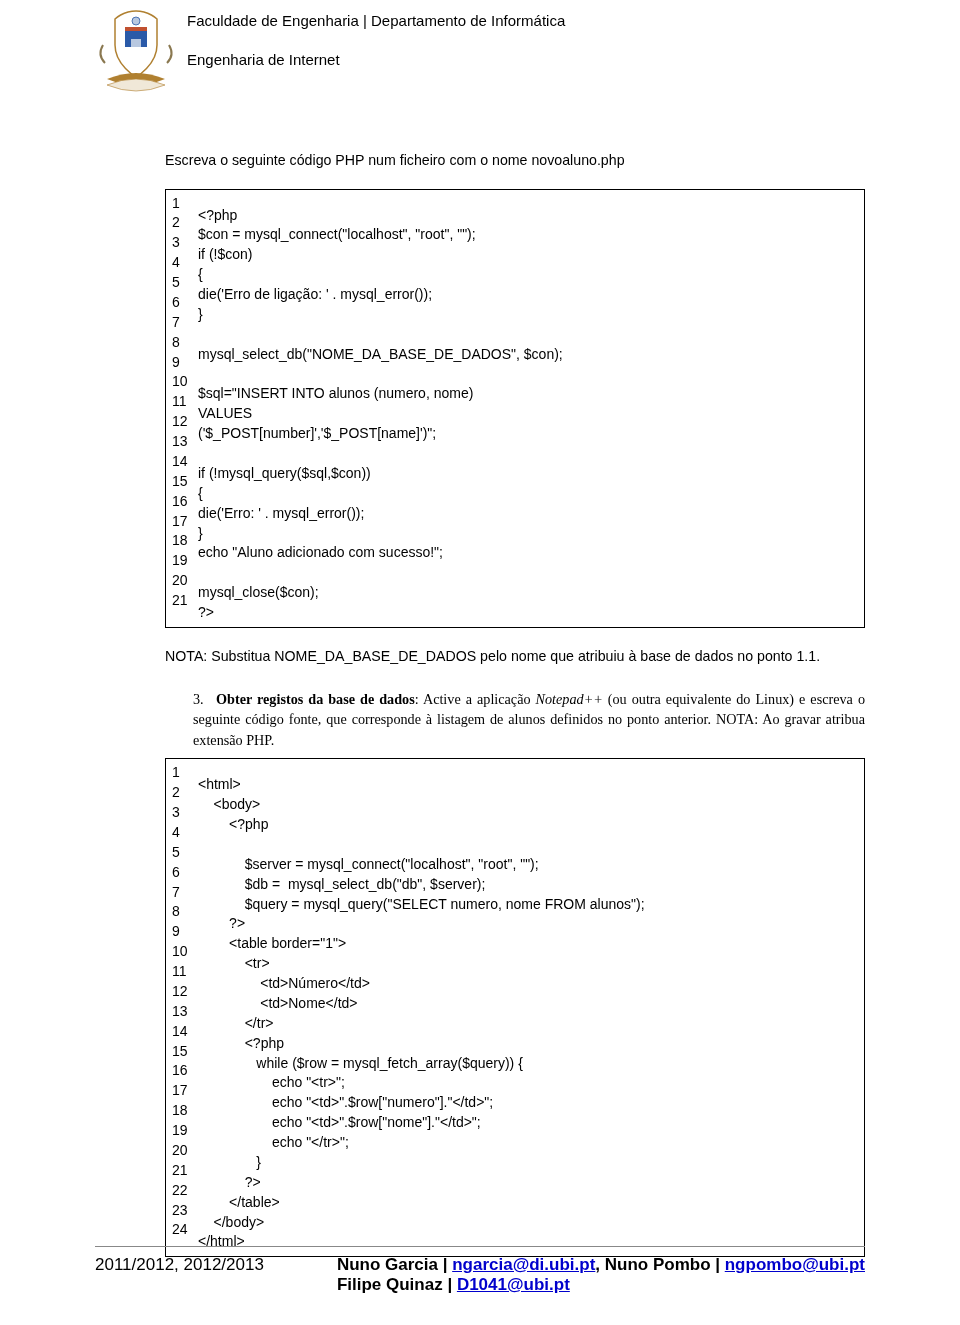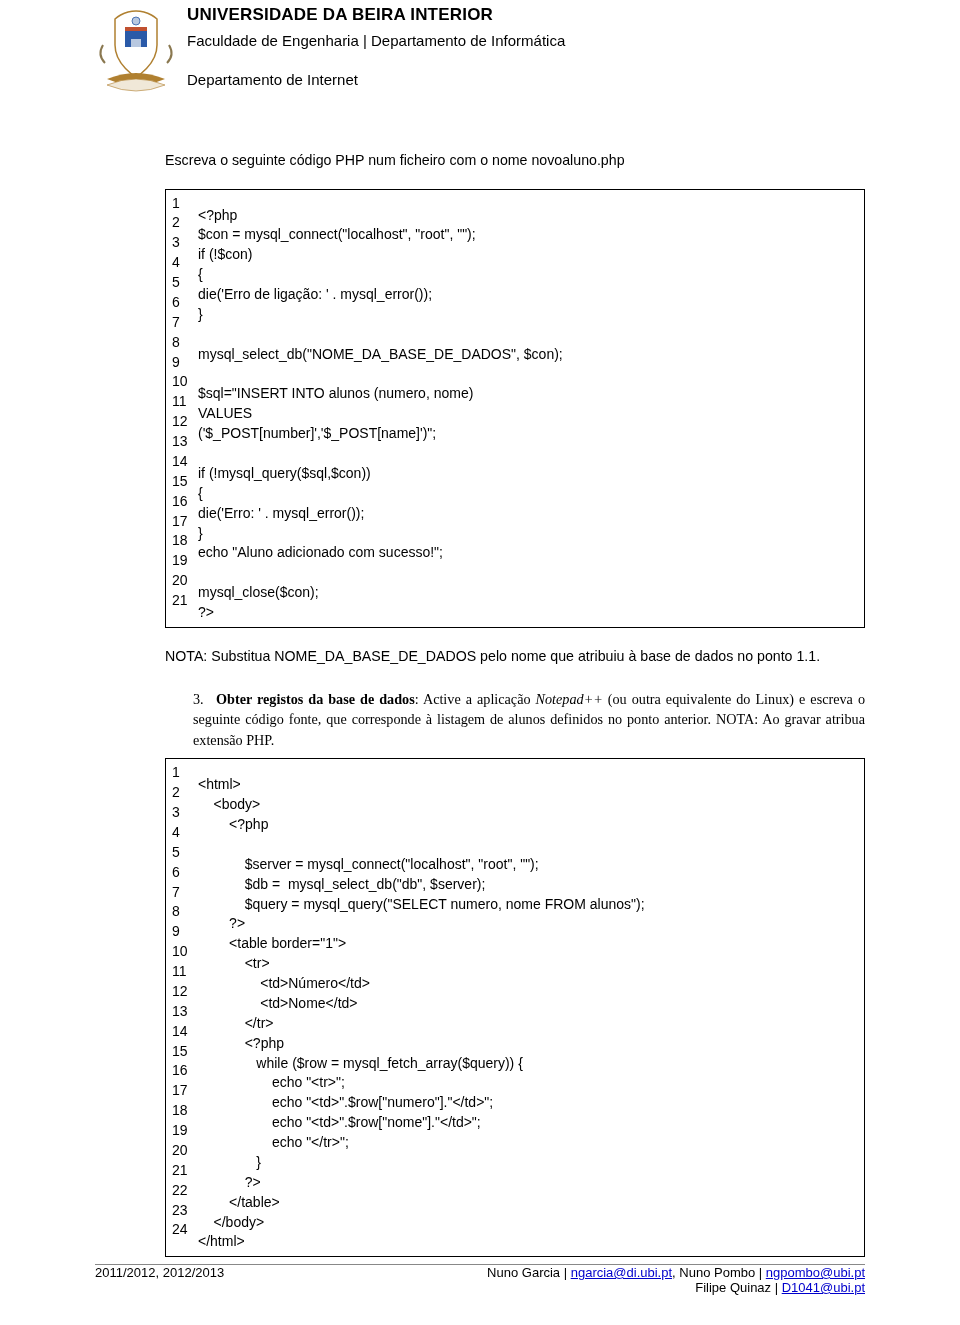--- a/index.html
+++ b/index.html
@@ -79,27 +79,27 @@
       font-weight: normal;
     }
     .step3 b { font-weight: bold; }
     .step3 em { font-style: italic; }
     .footer {
       position: absolute;
       bottom: 30px;
       left: 95px;
       right: 95px;
       border-top: 1px solid #888;
-      padding-top: 0;
+      padding-top: 8px;
       display: flex;
       justify-content: space-between;
-      font-size: 13px;
+      font-size: 17px;
       color: #000;
     }
-    .footer .right { text-align: right; }
+    .footer .right { text-align: left; font-weight: bold; }
     .footer a { color: #0000cc; text-decoration: underline; }
   </style>
 </head>
 <body>
 
 <div class="page">
   <div class="header">
     <div class="logo">
       <svg viewBox="0 0 82 95">
         <path d="M41 6 C28 6 20 14 20 14 L20 40 C20 60 41 72 41 72 C41 72 62 60 62 40 L62 14 C62 14 54 6 41 6 Z" fill="#fff" stroke="#b08030" stroke-width="1.5"></path>
@@ -107,23 +107,22 @@
         <rect x="36" y="34" width="10" height="8" fill="#b8c8e0"></rect>
         <rect x="30" y="22" width="22" height="4" fill="#c05030"></rect>
         <circle cx="41" cy="16" r="4" fill="#b8c8e0" stroke="#2a5aa8" stroke-width="0.8"></circle>
         <path d="M12 74 Q41 62 70 74 Q41 86 12 74 Z" fill="#b08030"></path>
         <path d="M12 80 Q41 68 70 80 Q41 92 12 80 Z" fill="#f0e8d8" stroke="#b08030" stroke-width="0.6"></path>
         <path d="M8 40 Q2 50 10 58" fill="none" stroke="#8a7850" stroke-width="2"></path>
         <path d="M74 40 Q80 50 72 58" fill="none" stroke="#8a7850" stroke-width="2"></path>
       </svg>
     </div>
     <div class="header-text">
-      <div class="hdr-line1">UNIVERSIDADE DA BEIRA INTERIOR</div>
       <div class="hdr-line2">Faculdade de Engenharia | Departamento de Informática</div>
-      <div class="hdr-line3">Departamento de Internet</div>
+      <div class="hdr-line3">Engenharia de Internet</div>
     </div>
   </div>
 
   <div class="content">
     <div class="intro">Escreva o seguinte código PHP num ficheiro com o nome novoaluno.php</div>
 
     <div class="code-box">
       <div class="line-numbers">1
 2
 3

